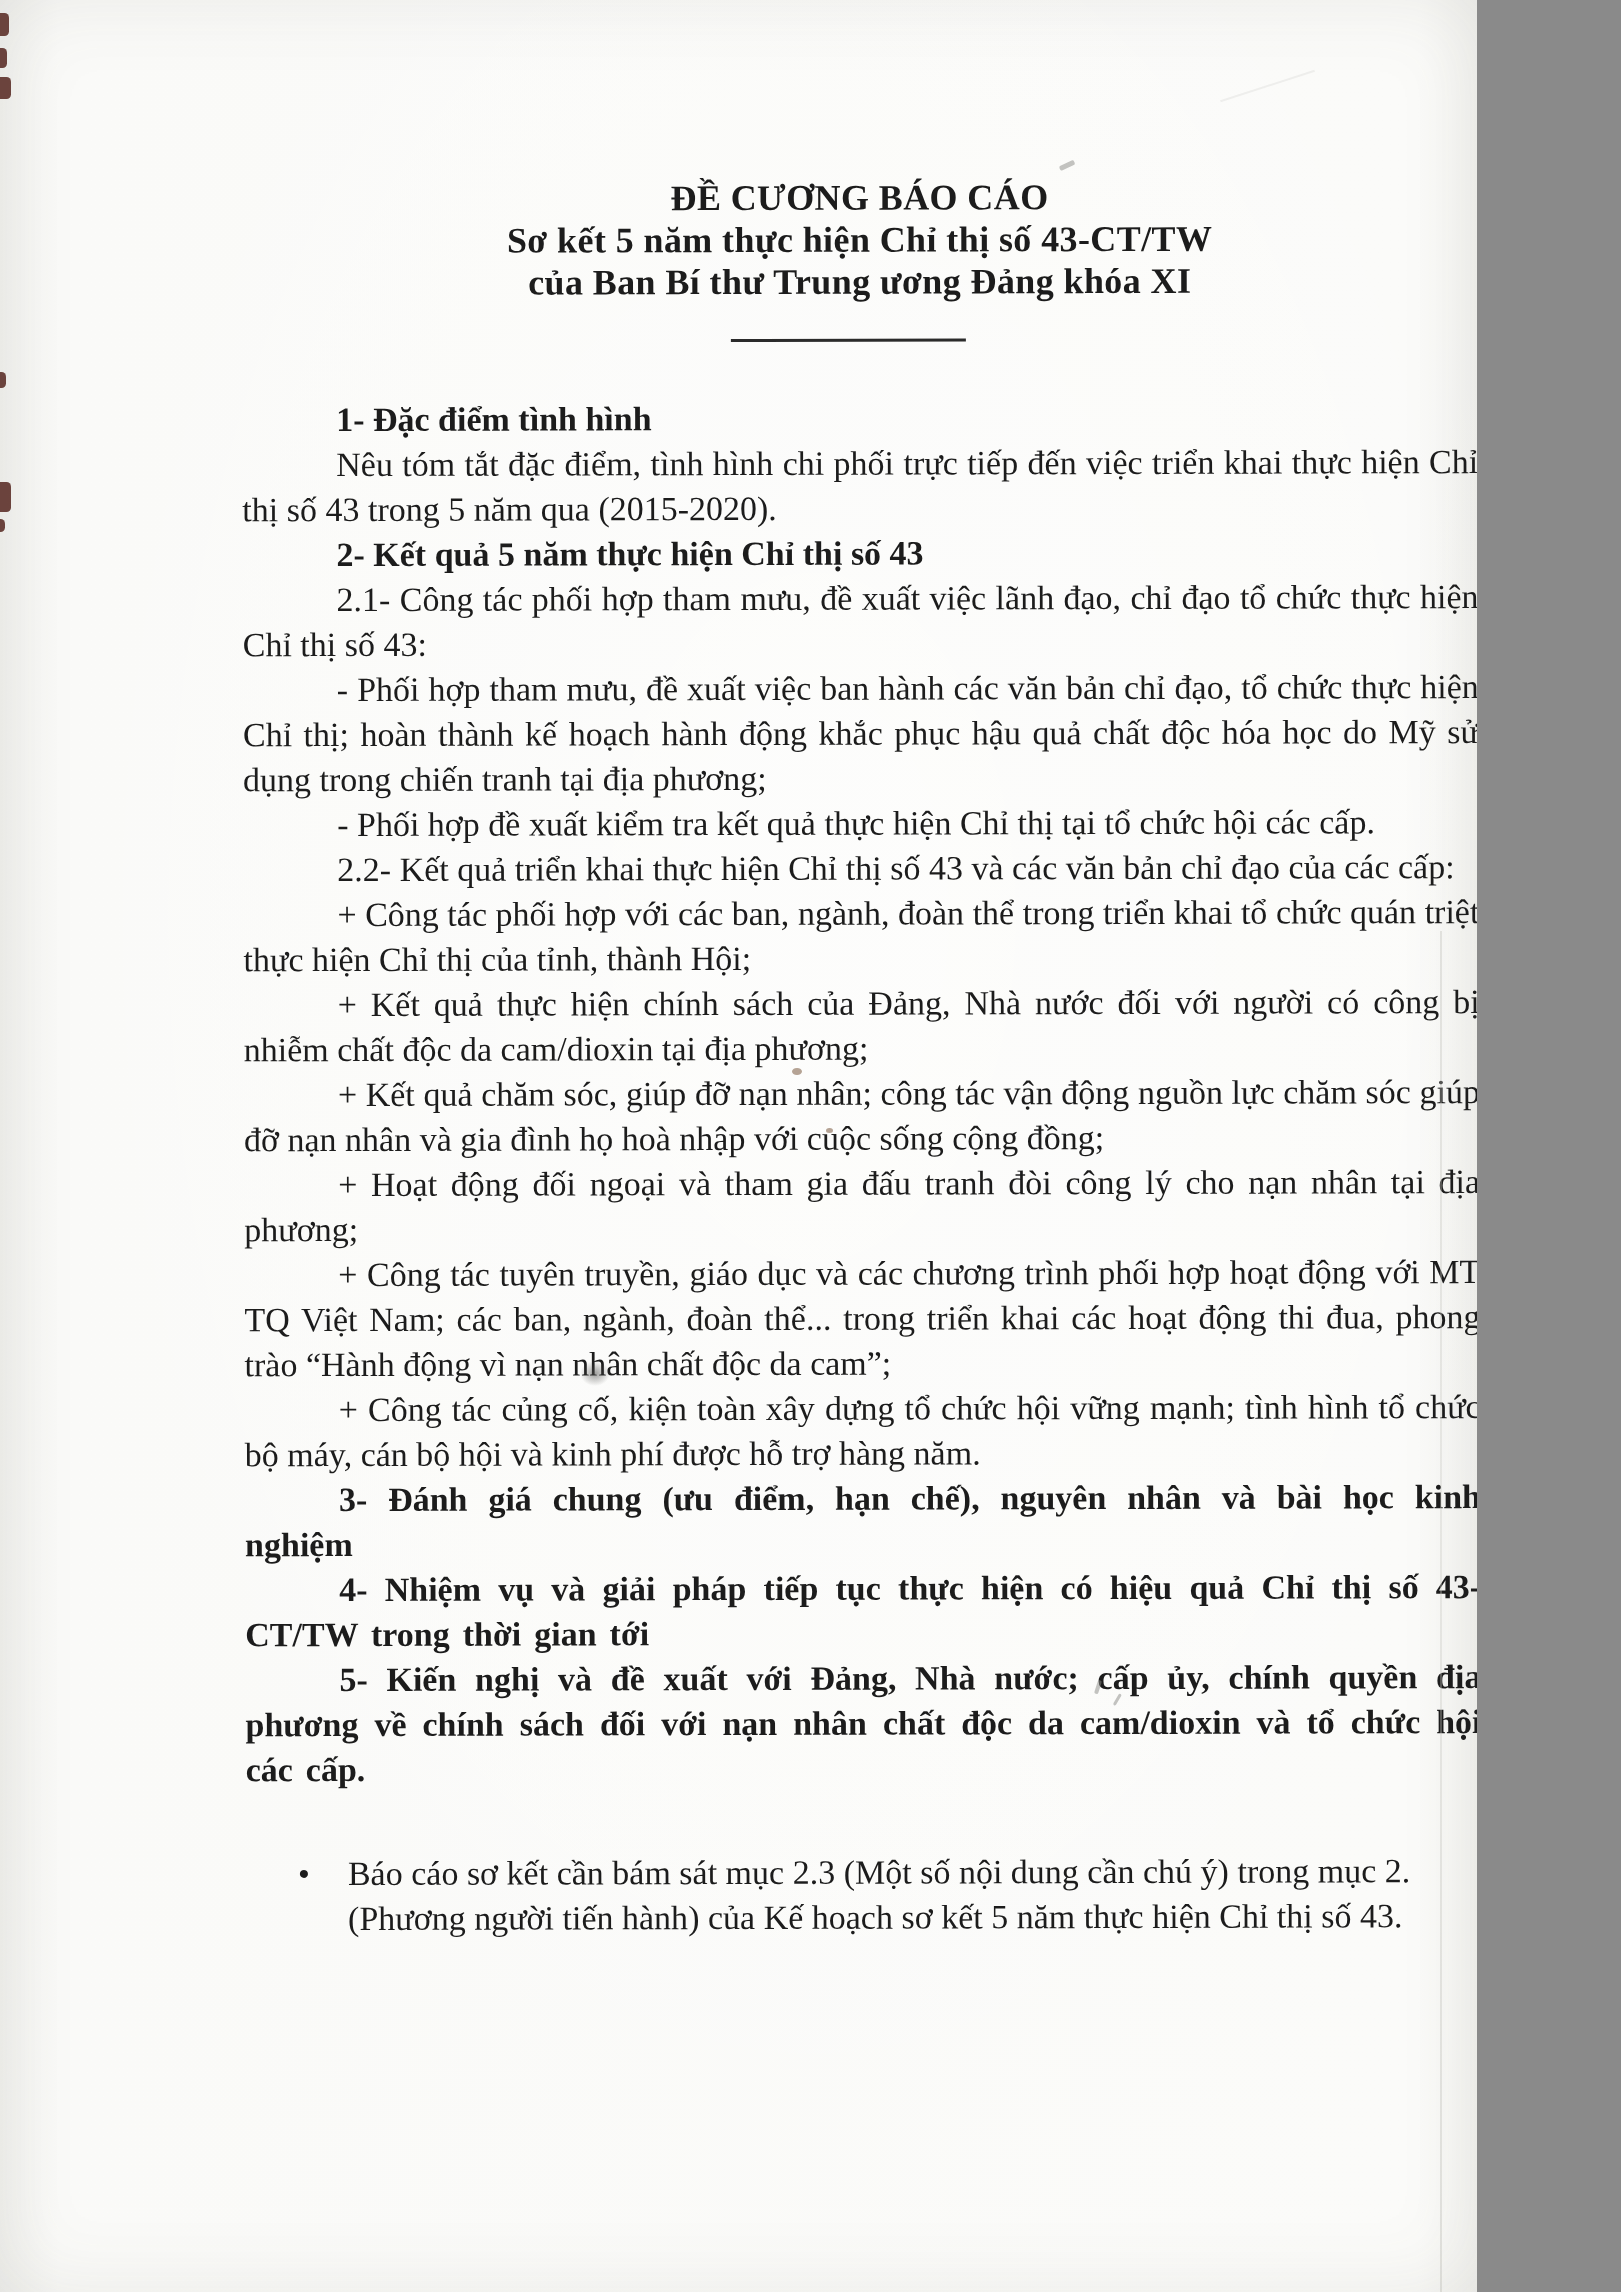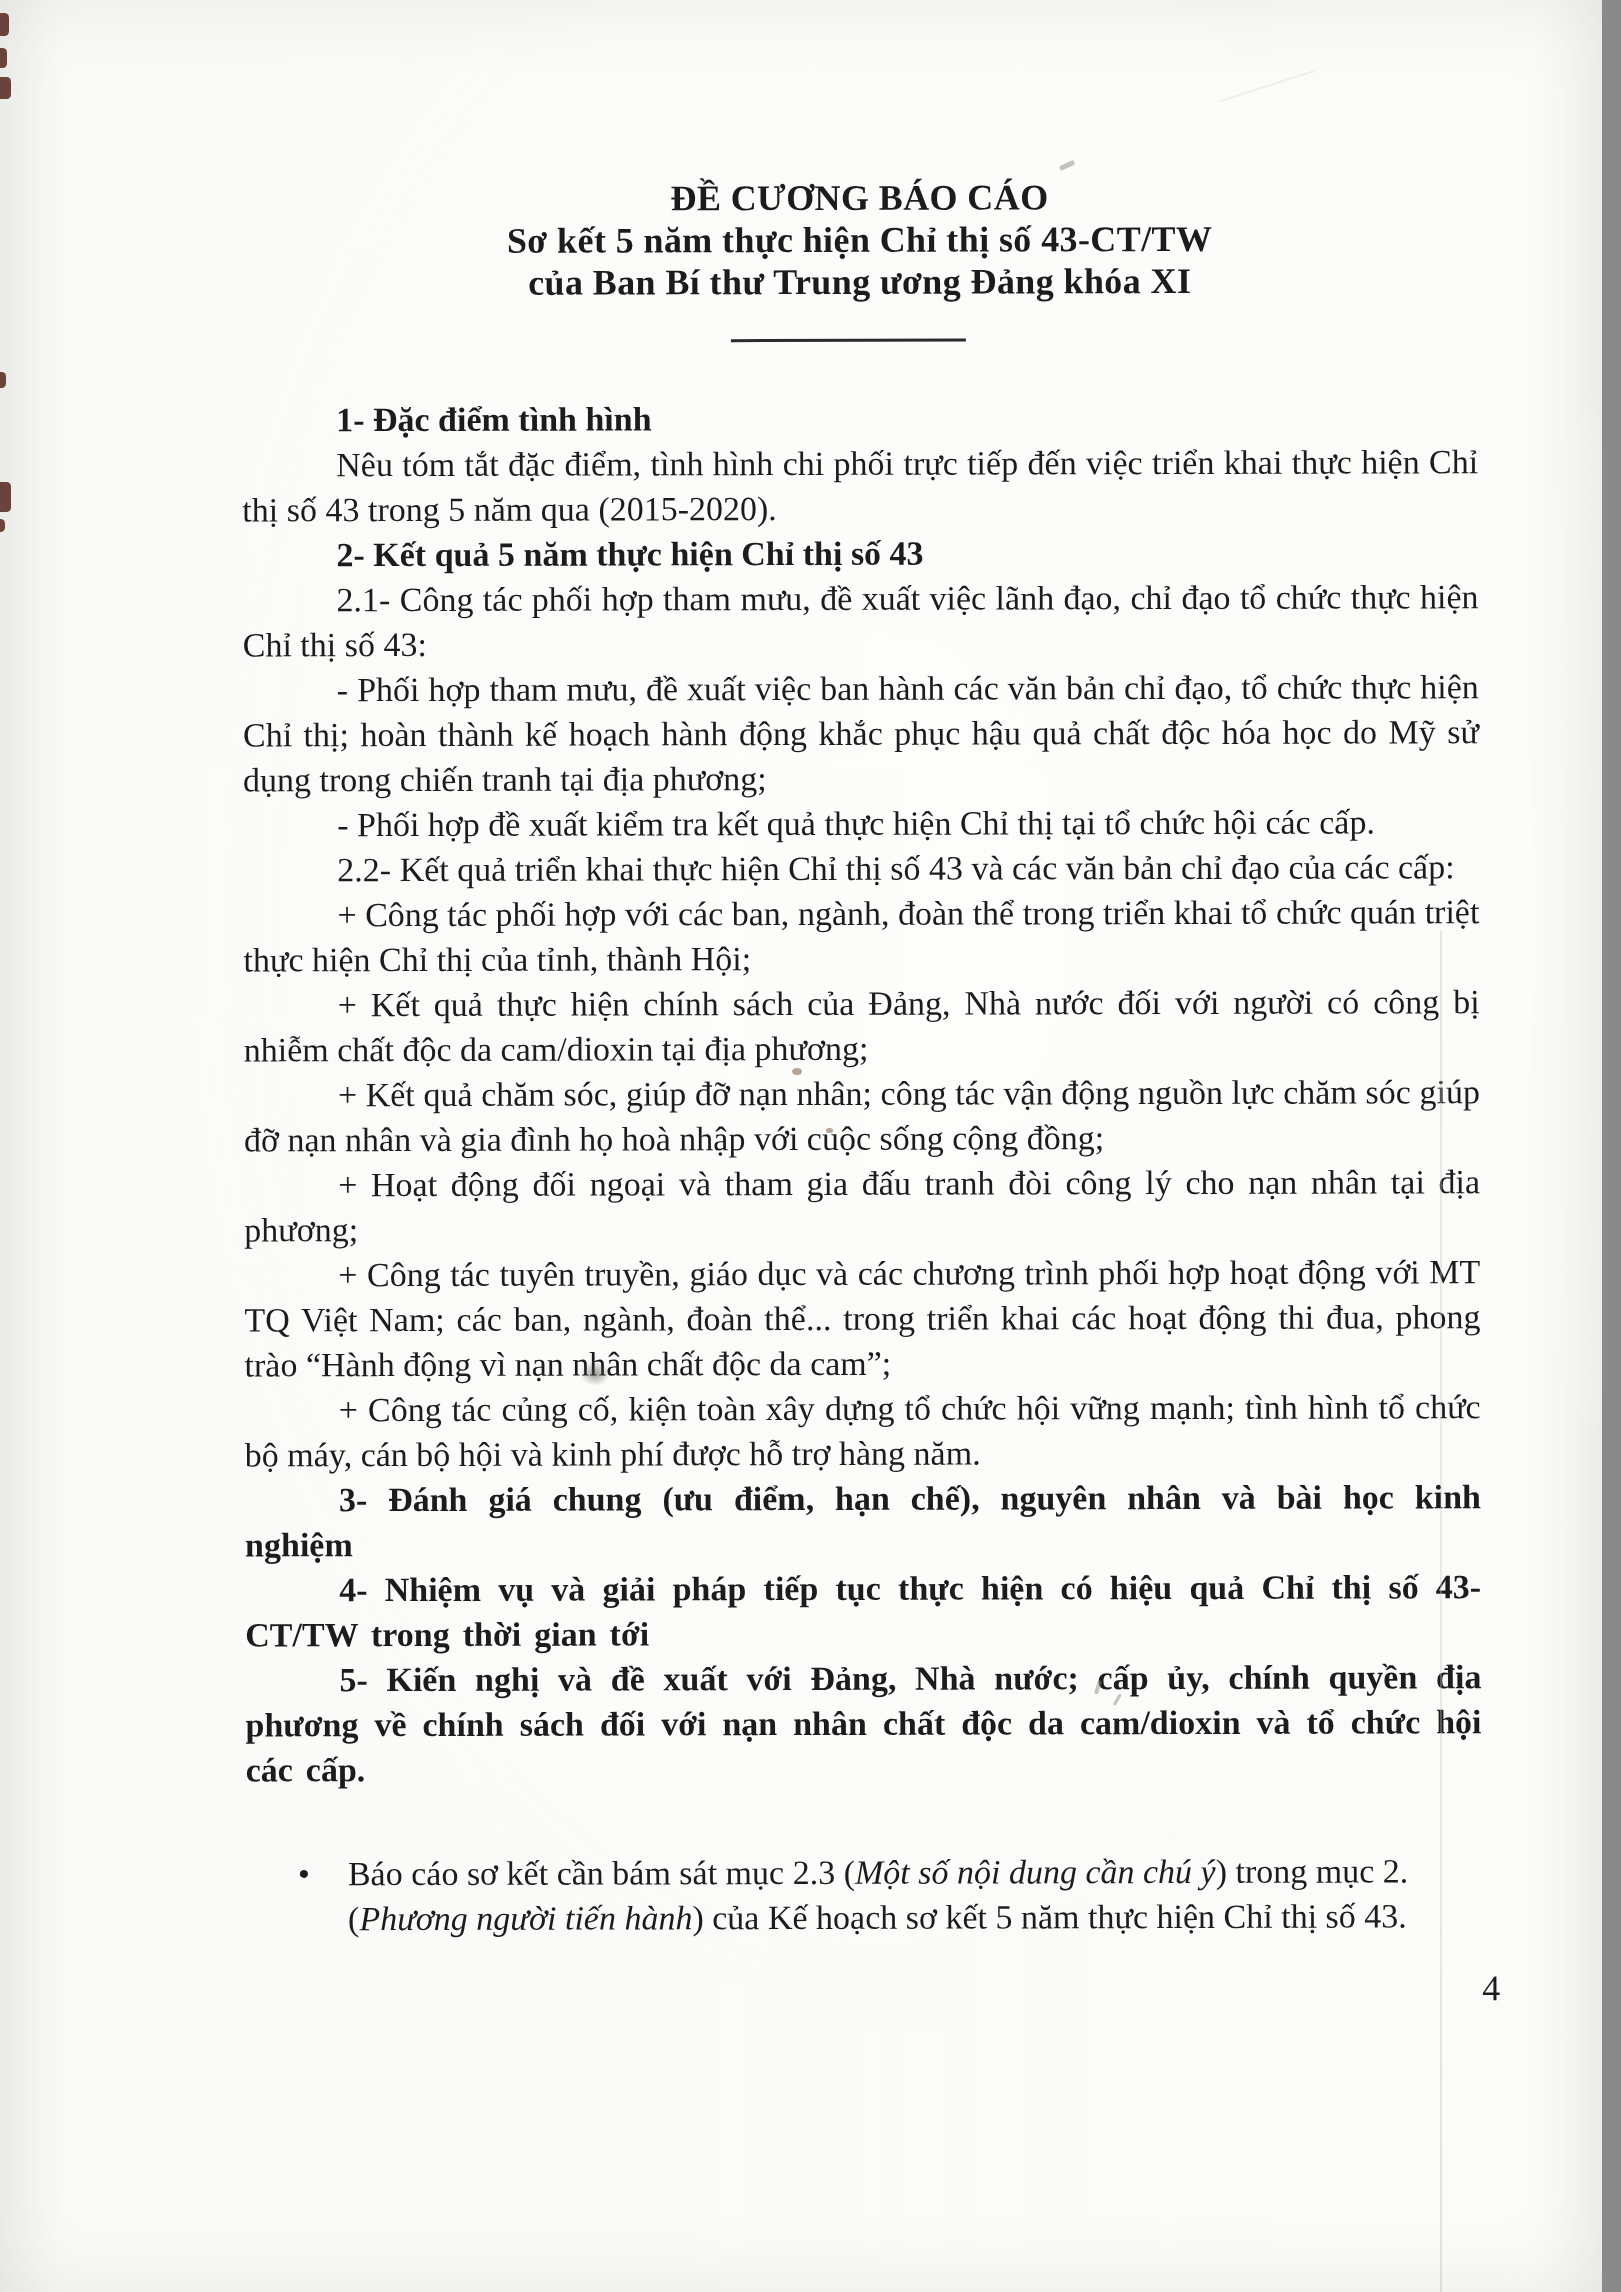--- a/index.html
+++ b/index.html
@@ -1,18 +1,18 @@
 <!DOCTYPE html>
 <html style="font-size:14.3px"><head>
 <meta charset="utf-8">
 <style>
   html,body{margin:0;padding:0;background:#8a8a8a;}
   .page{
     position:relative;
-    width:1602px;height:2293px;
+    width:1477px;height:2293px;
     background:
       radial-gradient(ellipse at 55% 40%, rgba(255,255,255,0.5), rgba(255,255,255,0) 70%),
       linear-gradient(90deg, #f2f2ef 0%, #fafaf8 4%, #fbfbf9 96%, #f4f4f1 100%),
       #fafaf8;
     overflow:hidden;
     box-shadow: inset 0 0 81px rgba(90,90,80,0.10);
     font-family:"Liberation Serif","DejaVu Serif",serif;
     color:#1c1c1c;
   }
   .content{position:absolute;inset:0;transform:rotate(-0.15deg);}
@@ -33,21 +33,21 @@
   .body-block p.h{font-weight:bold;}
   .body-block p.h-just{font-weight:bold;word-spacing:4.5px;}
   .note-block{
     position:absolute;left:346px;top:1850px;width:1130px;
     font-size:34px;line-height:45px;text-align:left;
   }
   .note-bullet{
     position:absolute;left:296px;top:1850px;
     font-size:34px;line-height:45px;
   }
-  .note-block .it{font-style:italic;}
+  .note-block .it{}
   .page-number{
     position:absolute;left:1480px;top:1970px;
     font-size:36px;line-height:41px;
   }
   
   .artifact{position:absolute;pointer-events:none;}
   .edge-mark{background:#55261e;border-radius:0 4.5px 4.5px 0;opacity:0.85;}
   .crease-v{width:1.8px;background:linear-gradient(#b9b9b2,#c9c9c2 40%,#b5b5ae);opacity:0.35;}
   .crease-d{height:1.8px;background:#b9b9b2;opacity:0.18;transform:rotate(-18deg);}
   .smudge{background:radial-gradient(closest-side,rgba(80,80,78,0.55),rgba(80,80,78,0));border-radius:50%;}

